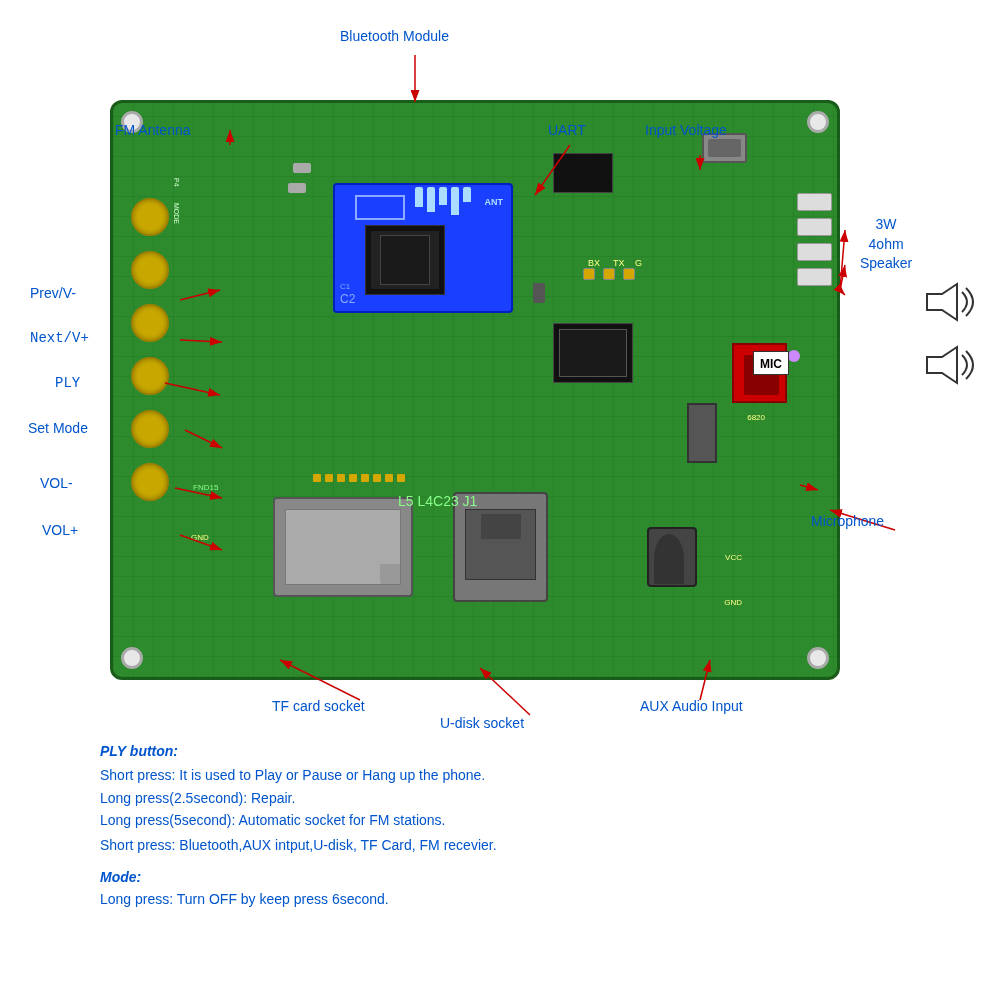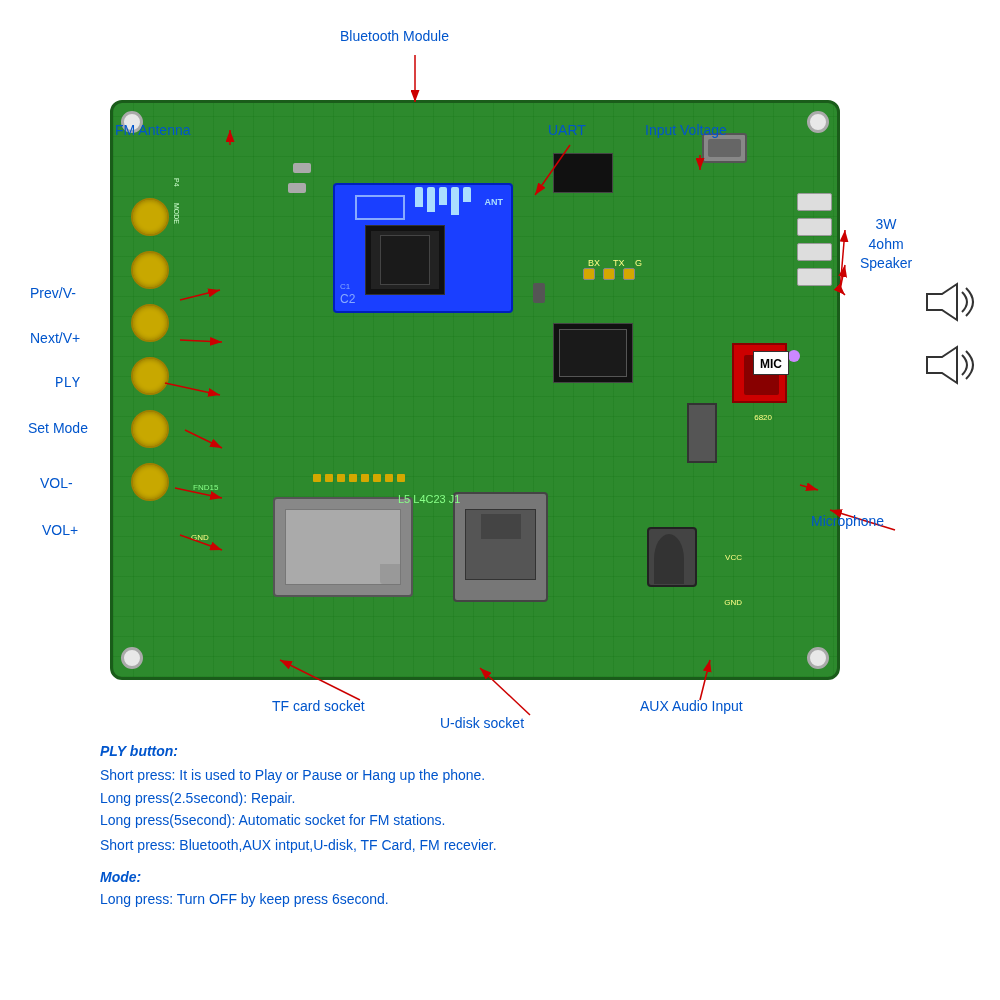--- a/index.html
+++ b/index.html
@@ -335,24 +335,24 @@
       <div style="width:8px;height:8px;background:#d4a800;border-radius:1px;"></div>
       <div style="width:8px;height:8px;background:#d4a800;border-radius:1px;"></div>
       <div style="width:8px;height:8px;background:#d4a800;border-radius:1px;"></div>
       <div style="width:8px;height:8px;background:#d4a800;border-radius:1px;"></div>
       <div style="width:8px;height:8px;background:#d4a800;border-radius:1px;"></div>
       <div style="width:8px;height:8px;background:#d4a800;border-radius:1px;"></div>
     </div>
 
     <div style="position:absolute;bottom:185px;left:80px;color:#88ff88;font-size:8px;">FND15</div>
 
-    <div style="position:absolute;top:390px;left:285px;color:#88ff88;font-size:11px;">L5 L4C23 J1</div>
+    <div style="position:absolute;top:390px;left:285px;color:#88ff88;font-size:14px;">L5 L4C23 J1</div>
 
     <div style="position:absolute;top:300px;right:120px;width:30px;height:60px;background:#555;border:2px solid #333;"></div>
-    <div style="position:absolute;top:310px;right:65px;color:#ffff88;font-size:8px;">6820</div>
+    <div style="position:absolute;top:310px;right:72px;color:#ffff88;font-size:8px;">6820</div>
 
     <div style="position:absolute;top:430px;left:78px;color:#ffff88;font-size:8px;">GND</div>
 
     <div style="position:absolute;top:60px;left:180px;width:18px;height:10px;background:#aaa;border-radius:2px;"></div>
     <div style="position:absolute;top:80px;left:175px;width:18px;height:10px;background:#aaa;border-radius:2px;"></div>
     <div style="position:absolute;top:180px;left:420px;width:12px;height:20px;background:#555;border-radius:2px;"></div>
 
   </div>
 
   <svg class="arrows-svg">
@@ -424,21 +424,21 @@
   <div style="position:absolute;top:345px;right:18px;">
     <svg width="60" height="40" viewBox="0 0 60 40">
       <polygon points="5,12 20,12 35,2 35,38 20,28 5,28" fill="none" stroke="#333" stroke-width="2"></polygon>
       <path d="M40,10 Q50,20 40,30" fill="none" stroke="#333" stroke-width="2"></path>
       <path d="M44,6 Q58,20 44,34" fill="none" stroke="#333" stroke-width="2"></path>
     </svg>
   </div>
 
   <div class="label" style="top:285px; left:30px;">Prev/V-</div>
 
-  <div class="label" style="top:330px; left:30px;">Next/V+</div>
+  <div class="label" style="top:330px; left:30px;font-family:Liberation Mono, monospace;">Next/V+</div>
 
   <div class="label" style="top:375px; left:55px;font-family:Liberation Mono, monospace;">PLY</div>
 
   <div class="label" style="top:420px; left:28px;text-align:right;">Set Mode</div>
 
   <div class="label" style="top:475px; left:40px;">VOL-</div>
 
   <div class="label" style="top:522px; left:42px;">VOL+</div>
 
   <div class="label" style="top:698px; left:272px;">TF card socket</div>

